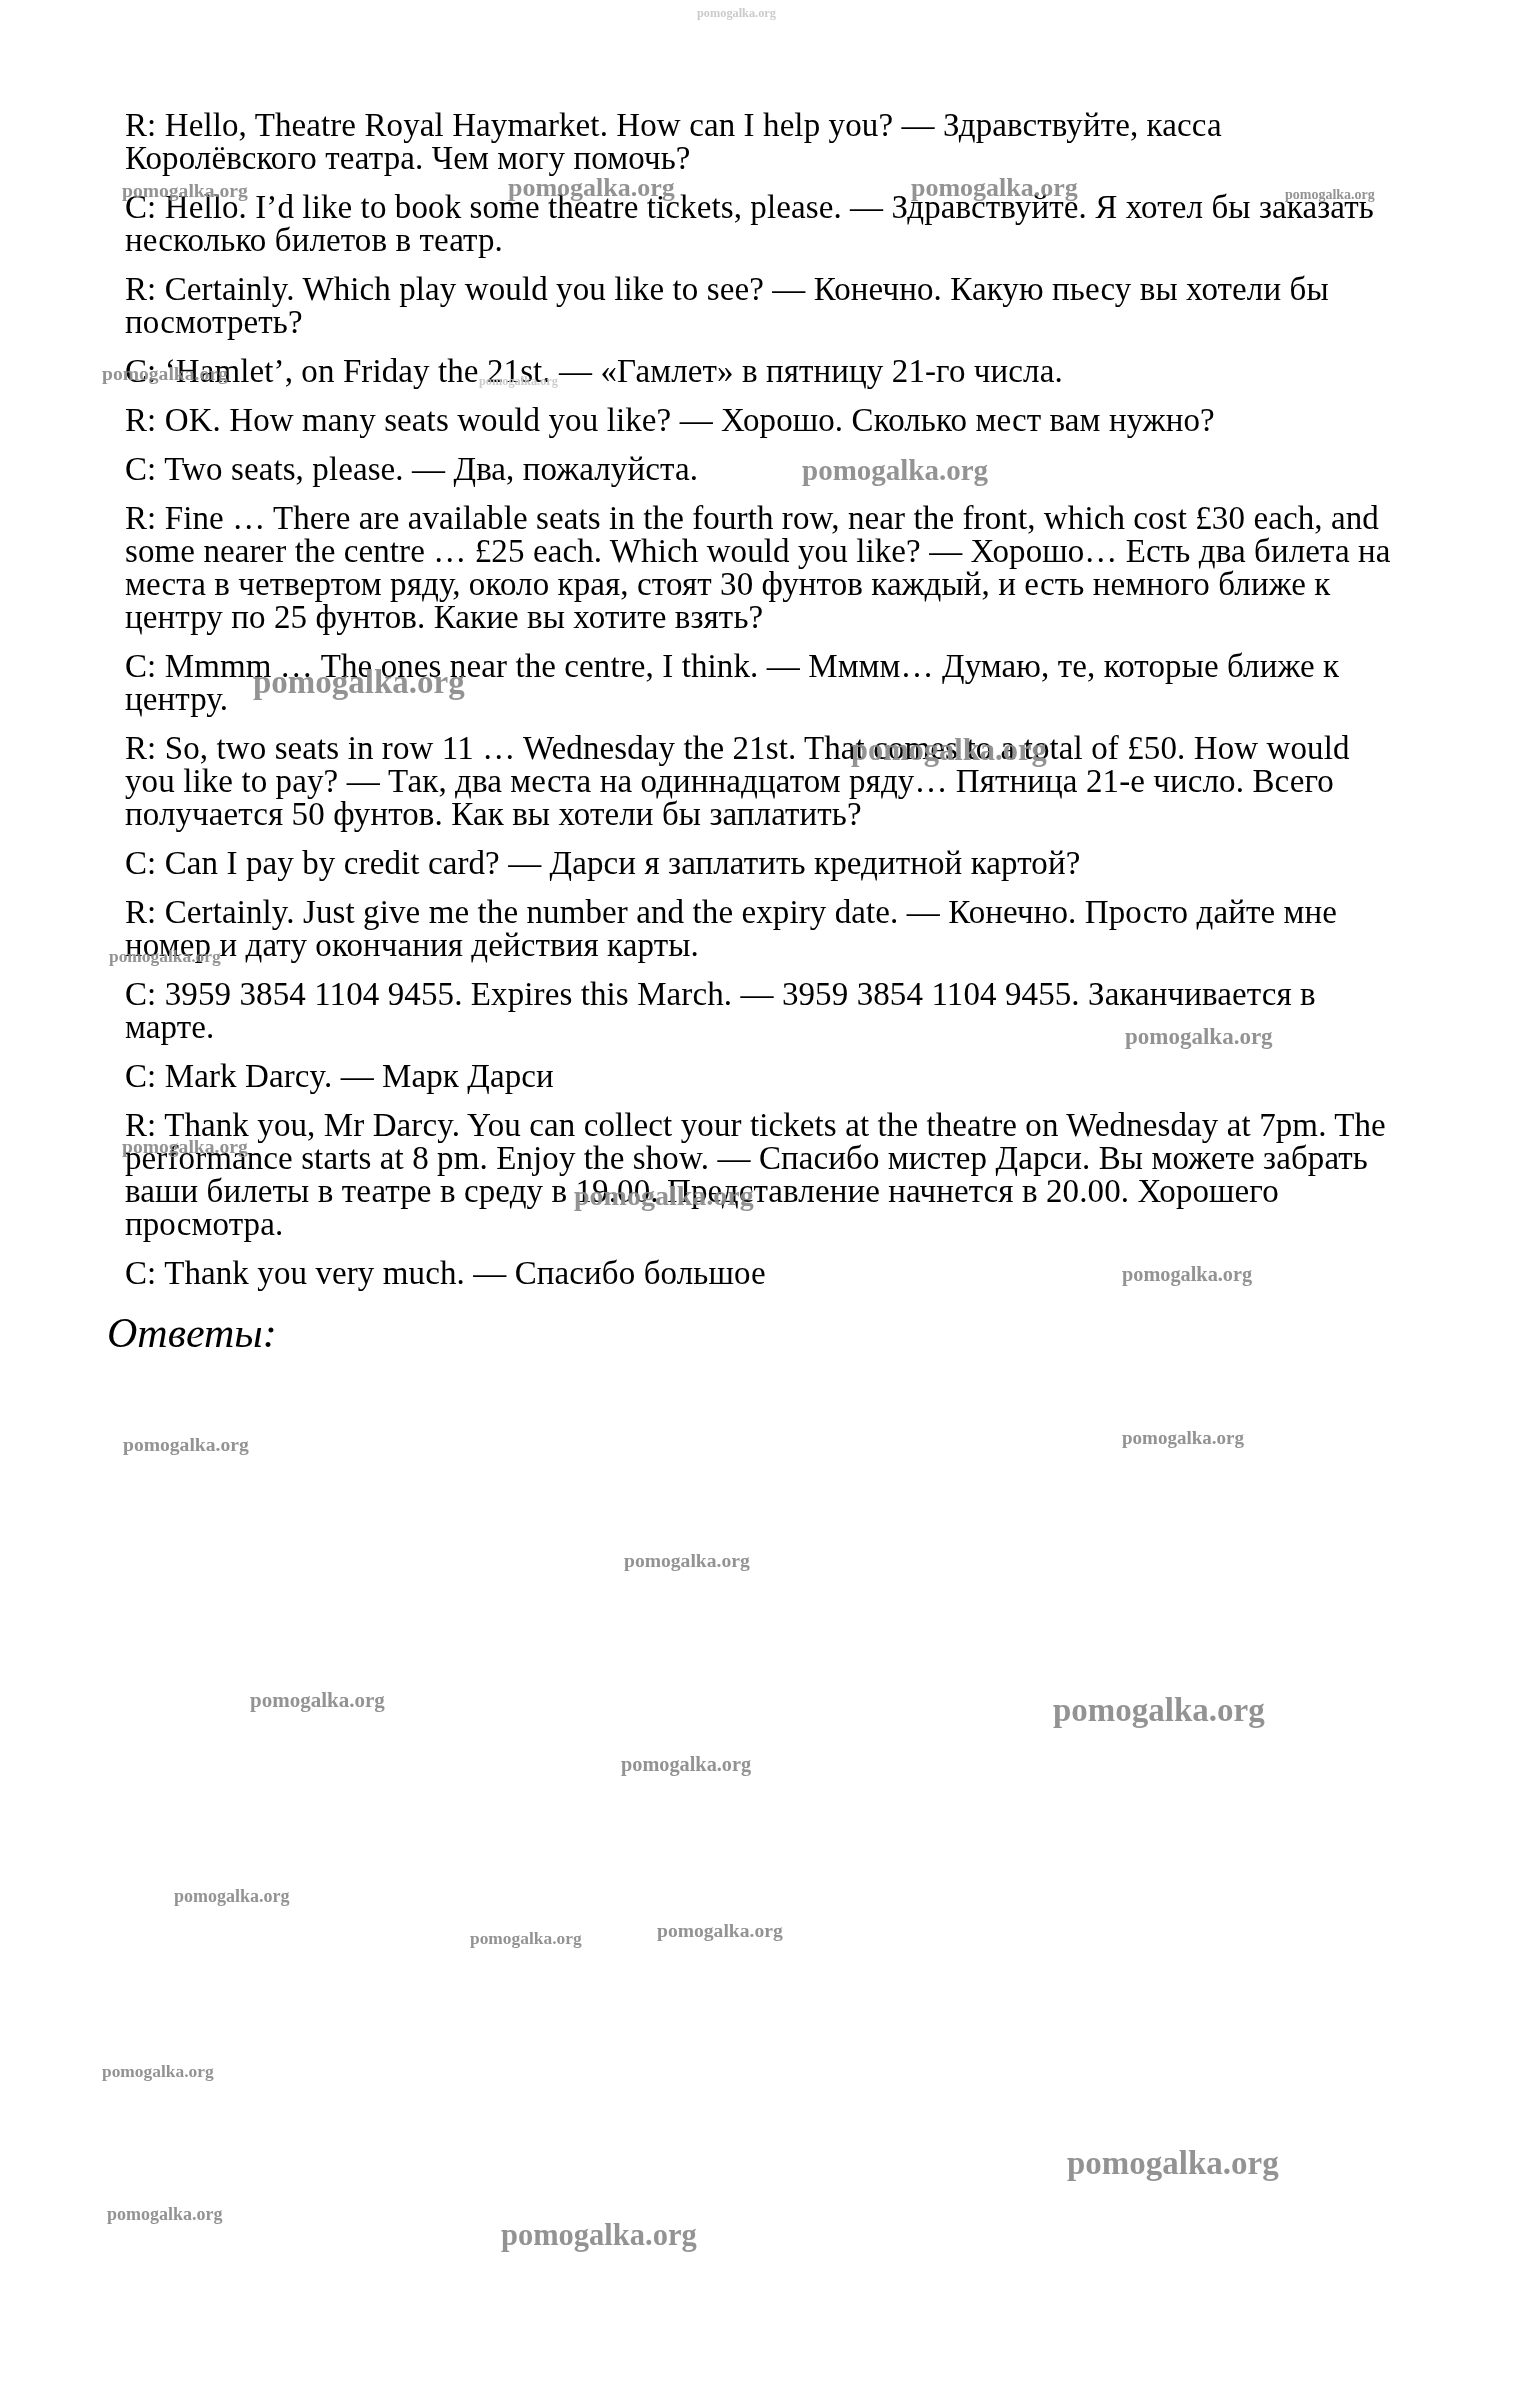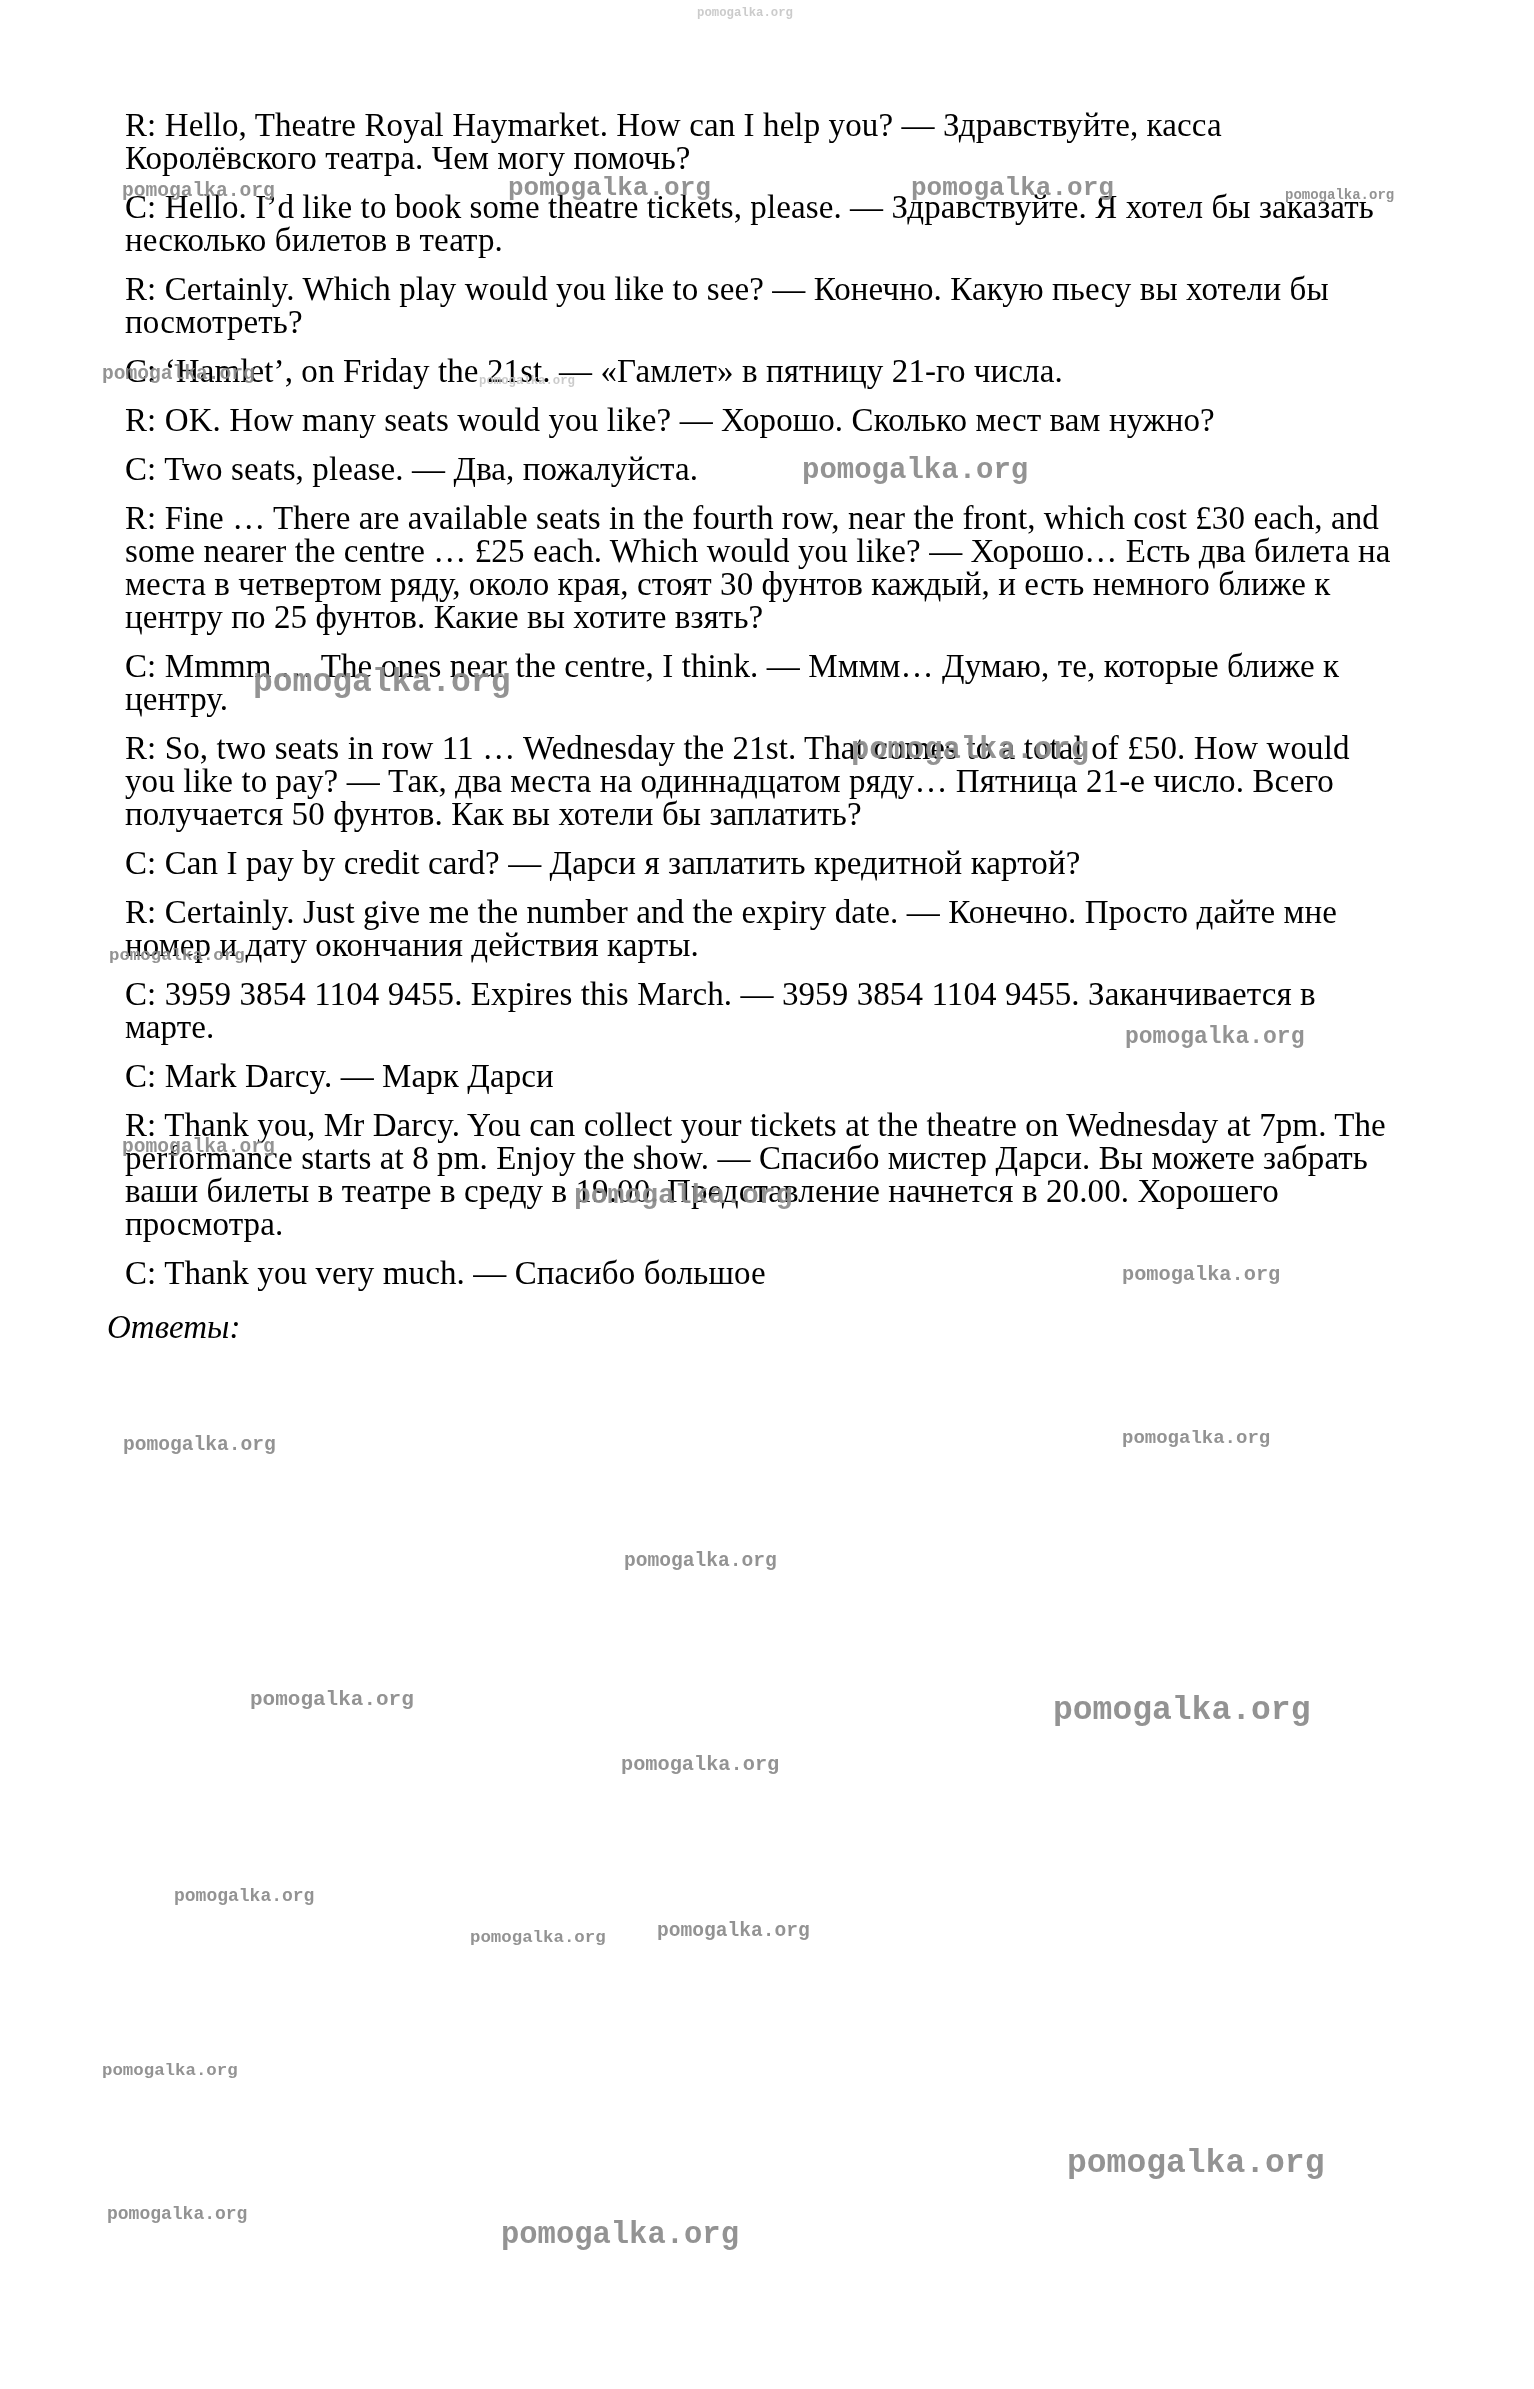--- a/index.html
+++ b/index.html
@@ -27,29 +27,29 @@
     z-index: 2;
   }
   .line {
     font-size: 33px;
     line-height: 1.00;
     margin: 0 0 16px 18px;
     letter-spacing: 0.1px;
     white-space: pre-wrap;
   }
   .answers-label {
-    font-size: 33px;
+    font-size: 42px;
     font-style: italic;
     margin: 19px 0 0 0;
   }
   
   .wm {
     position: absolute;
     color: #b4b4b4;
-    font-family: Liberation Mono, monospace;
+    font-family: Liberation Serif, serif;
     font-weight: bold;
     white-space: nowrap;
     pointer-events: none;
     z-index: 3;
     opacity: 0.95;
   }
   .wm-dark {
     color: #8e8e8e;
   }
   .wm-light {

